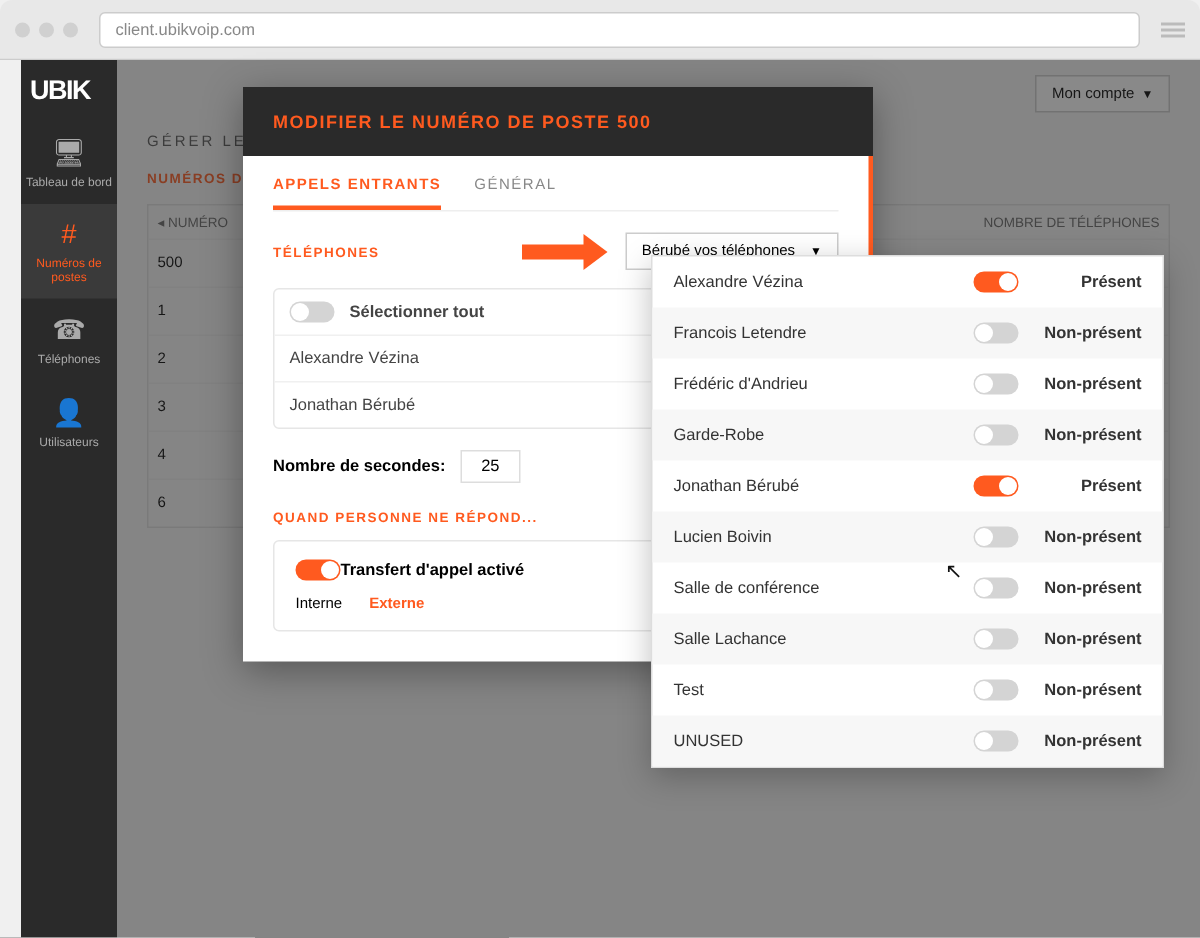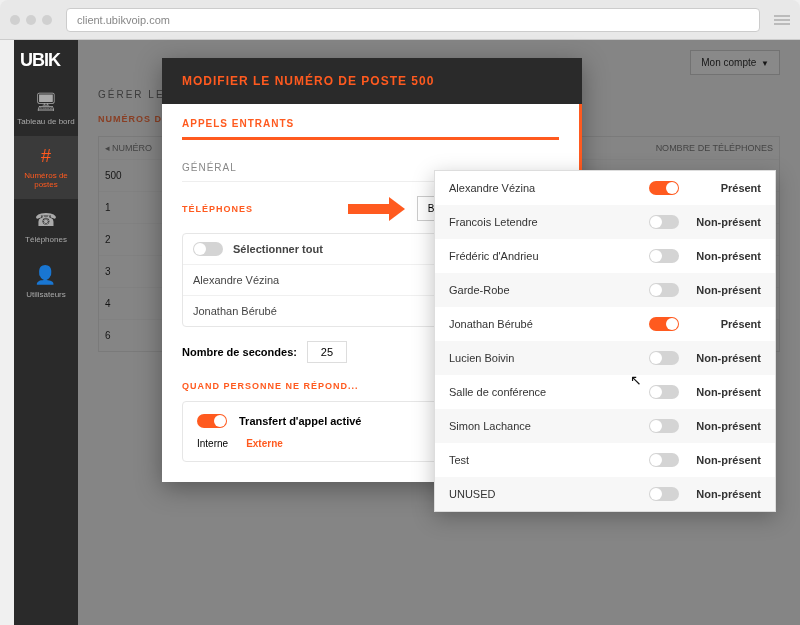--- a/index.html
+++ b/index.html
@@ -32,21 +32,21 @@
 .bg-table .th { font-size:9px; color:#666; padding:6px;}
 .bg-table .row { padding:10px 6px; border-top:1px solid #eee; font-size:10px;}
 
 
 .dim { position:absolute; inset:0; background: rgba(40,40,40,0.55); }
 
 
 .modal { position:absolute; top: 58px; left: 162px; width: 420px; background:#fff; box-shadow: 0 6px 24px rgba(0,0,0,0.35); }
 .modal-header { background:#2a2a2a; color:#ff5a1f; font-size:12px; font-weight:bold; letter-spacing:1px; padding: 16px 20px; }
 .modal-body { padding: 14px 20px 20px; border-right: 3px solid #ff5a1f; }
-.tabs { display:flex; gap: 22px; border-bottom:1px solid #eee; margin-bottom: 14px; font-size:10px; letter-spacing:1px; color:#888;flex-direction:column;}
+.tabs { display:flex; gap: 22px; border-bottom:1px solid #eee; margin-bottom: 14px; font-size:10px; letter-spacing:1px; color:#888;}
 .tab { padding-bottom:8px; cursor:pointer;}
 .tab.active { color:#ff5a1f; font-weight:bold; border-bottom: 3px solid #ff5a1f;}
 .row-flex { display:flex; justify-content:space-between; align-items:center; }
 .phones-label { font-size:9px; letter-spacing:1px; color:#ff5a1f; font-weight:bold; }
 .phones-btn { font-size:10px; padding:6px 10px; border:1px solid #ccc; background:#fff; cursor:pointer; display:flex; align-items:center; gap:8px;}
 .arrow-indicator { color:#ff5a1f; font-size: 28px; font-weight:bold; margin-right:-2px; display:flex; align-items:center;}
 .arrow-shaft{ width:42px; height:10px; background:#ff5a1f;}
 .arrow-head{ width:0; height:0; border:12px solid transparent; border-left:16px solid #ff5a1f; margin-left:-1px;}
 
 .phone-list { border:1px solid #e6e6e6; margin-top:12px; border-radius:4px; }
@@ -58,21 +58,21 @@
 .toggle { width:30px; height:14px; border-radius:10px; background:#d4d4d4; position:relative; cursor:pointer;}
 .toggle::after { content:""; width:12px; height:12px; background:#fff; border-radius:50%; position:absolute; top:1px; left:1px;}
 .toggle.on { background:#ff5a1f; }
 .toggle.on::after { left:auto; right:1px; }
 
 .seconds { display:flex; align-items:center; gap:10px; margin-top:14px; font-size:11px; font-weight:bold;}
 .seconds input { width:40px; text-align:center; padding:4px; border:1px solid #ddd; font-size:11px;}
 
 .noanswer-label { font-size:9px; letter-spacing:1px; color:#ff5a1f; font-weight:bold; margin: 18px 0 10px;}
 .noanswer-box { border:1px solid #e6e6e6; border-radius:4px; padding:12px 14px;}
-.transfer { display:flex; align-items:center; gap:12px; font-size:11px; font-weight:bold;}
+.transfer { display:flex; align-items:center; font-size:11px; font-weight:bold;}
 .int-ext { display:flex; gap:18px; font-size:10px; margin-top:10px;}
 .int-ext .ext { color:#ff5a1f; font-weight:bold;}
 
 
 .dropdown { position:absolute; top: 170px; left: 434px; width: 342px; background:#fff; border:1px solid #ddd; box-shadow: 0 6px 20px rgba(0,0,0,0.25);}
 .dd-row { display:flex; align-items:center; padding:10px 14px; font-size:11px; color:#333; }
 .dd-row:nth-child(even){ background:#f7f7f7;}
 .dd-row .name { flex:1; }
 .dd-row .toggle { margin: 0 12px;}
 .dd-row .status { font-weight:bold; min-width:70px; text-align:right;}
@@ -229,21 +229,21 @@
       <span class="name">Lucien Boivin</span>
       <span class="toggle "></span>
       <span class="status">Non-présent</span>
     </div>
     <div class="dd-row">
       <span class="name">Salle de conférence</span>
       <span class="toggle "></span>
       <span class="status">Non-présent</span>
     </div>
     <div class="dd-row">
-      <span class="name">Simon Lachance</span>
+      <span class="name">Salle Lachance</span>
       <span class="toggle "></span>
       <span class="status">Non-présent</span>
     </div>
     <div class="dd-row">
       <span class="name">Test</span>
       <span class="toggle "></span>
       <span class="status">Non-présent</span>
     </div>
     <div class="dd-row">
       <span class="name">UNUSED</span>

